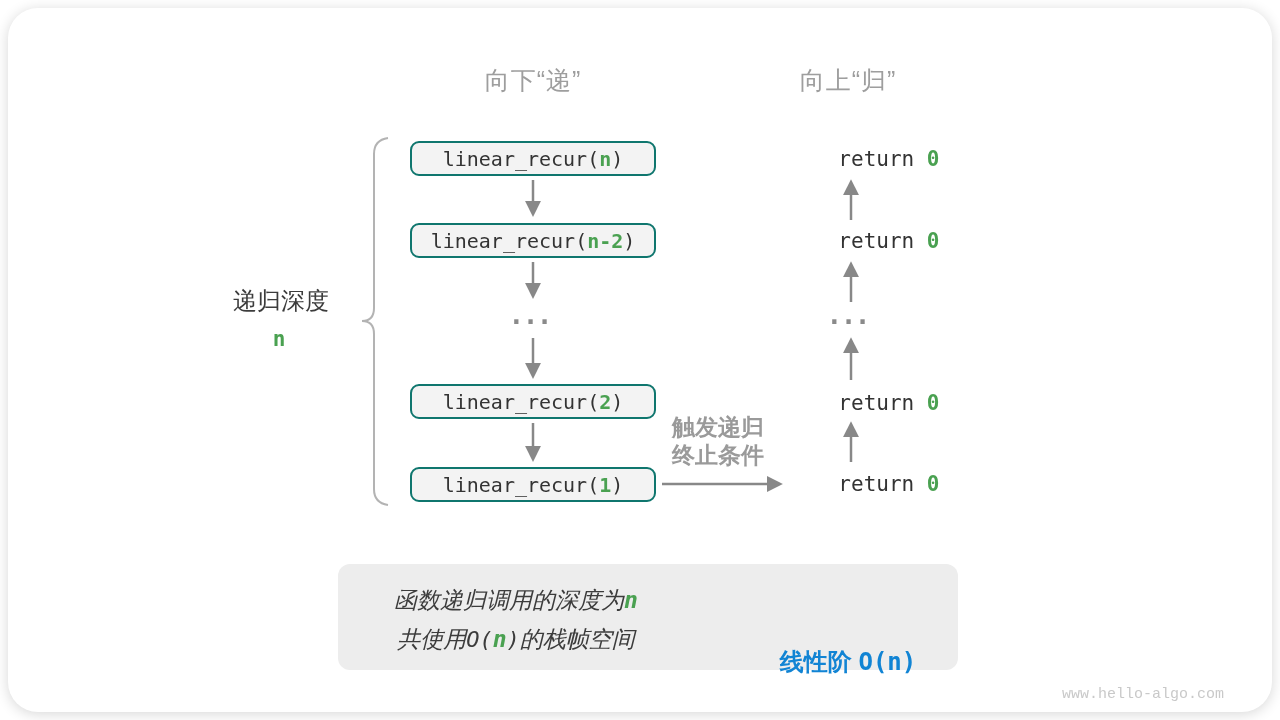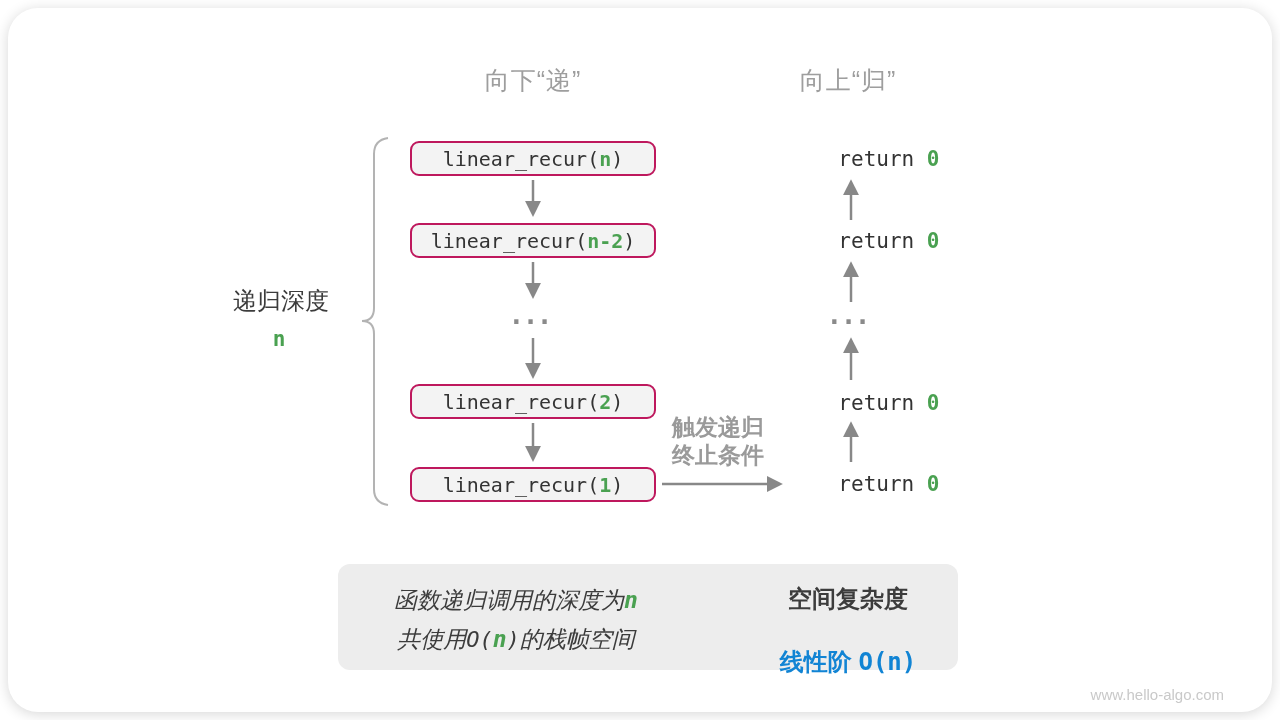--- a/index.html
+++ b/index.html
@@ -13,21 +13,21 @@
   .abs { position: absolute; }
   .center-xy { transform: translate(-50%, -50%); }
 
   .hdr {
     font-size: 25px; font-weight: normal; color: #9e9e9e; white-space: nowrap;
     letter-spacing: 1px;
   }
 
   .code-box {
     width: 246px; height: 35px;
-    background: #f3f3f3; border: 2px solid #be185d; border-radius: 9px;
+    background: #f3f3f3; border: 2px solid #0f766e; border-radius: 9px;
     display: flex; align-items: center; justify-content: center;
     font-family: "DejaVu Sans Mono", monospace; font-size: 20px; color: #333333;
     white-space: pre;
   }
   .code-box .arg { color: #4aa151; font-weight: bold; }
 
   .ret {
     font-family: "DejaVu Sans Mono", monospace; font-size: 21px; color: #333333;
     white-space: pre;
   }
@@ -58,21 +58,21 @@
     font-size: 23px; color: #3c3c3c;
     display: flex; align-items: baseline; font-style: italic;
   }
   .sum-line .mono { font-family: "DejaVu Sans Mono", monospace; font-size: 22px; }
   .sum-line .green { color: #4aa151; font-weight: bold; font-family: "DejaVu Sans Mono", monospace; }
   .sum-title { font-size: 24px; font-weight: bold; color: #3c3c3c; white-space: nowrap; }
   .sum-result { font-size: 24px; font-weight: bold; color: #1184d4; white-space: nowrap; }
   .sum-result .mono { font-family: "DejaVu Sans Mono", monospace; }
 
   .watermark {
-    font-family: Liberation Sans, sans-serif; font-size: 15px; color: #c9c9c9;
+    font-family: Liberation Mono, monospace; font-size: 15px; color: #c9c9c9;
     white-space: nowrap;
   }
 
   svg.layer { position: absolute; left: 0; top: 0; width: 1280px; height: 720px; pointer-events: none; }
 </style>
 </head>
 <body>
 
 <div class="canvas">
   <div class="card">
@@ -145,20 +145,19 @@
       <span>函数递归调用的深度为 </span>
         <span class="green">n</span>
     </div>
     <div class="sum-line center-xy" style="left:508px; top:631px;">
       <span>共使用 </span>
         <span class="mono">O(</span>
         <span class="green">n</span>
         <span class="mono">)</span>
         <span> 的栈帧空间</span>
     </div>
-    <div class="abs center-xy sum-title" style="left:840px; top:591px;">空间复杂度</div>
     <div class="abs center-xy sum-result" style="left:840px; top:631px;margin-top:23px;">
       <span>线性阶 </span><span class="mono">O(n)</span>
     </div>
 
     <div class="abs watermark" style="right:48px; top:678px;">www.hello-algo.com</div>
   </div>
 </div>
 
 </body></html>

